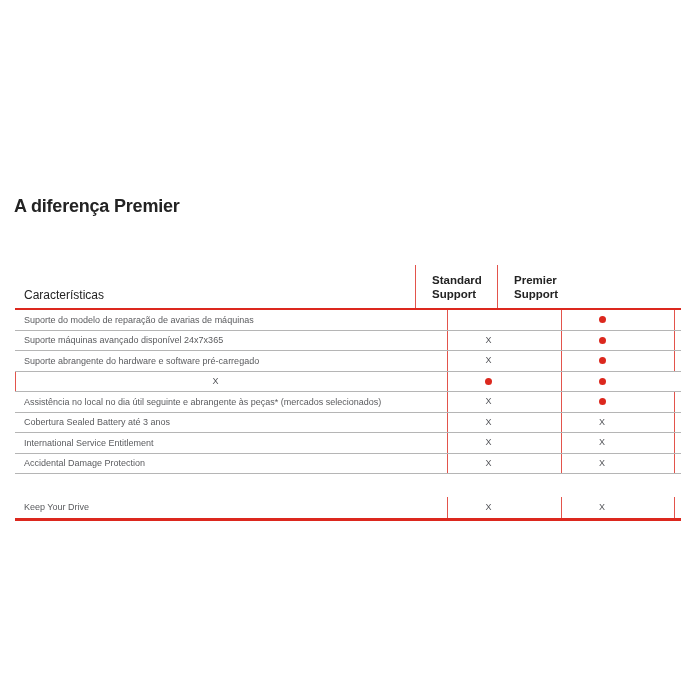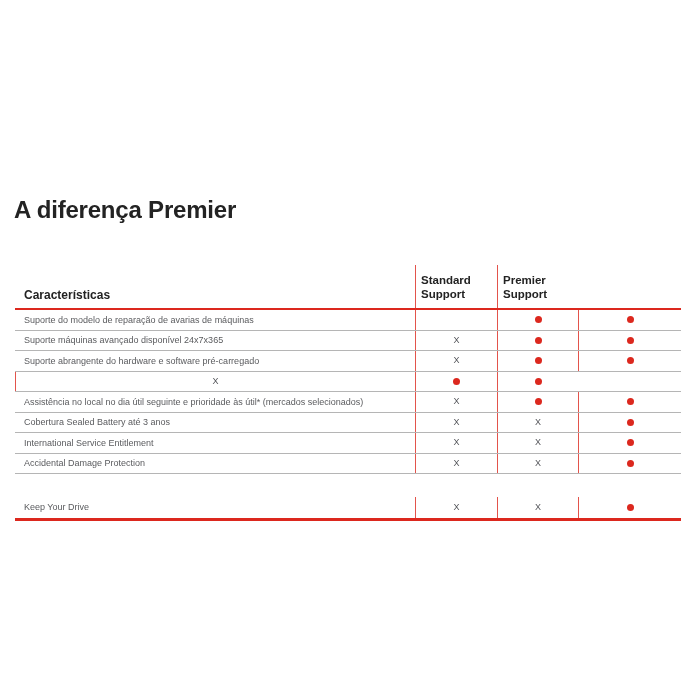--- a/index.html
+++ b/index.html
@@ -7,21 +7,21 @@
     body {
       width: 700px; height: 700px;
       position: relative;
       font-family: "Liberation Sans", sans-serif;
       color: #232323;
       overflow: hidden;
     }
     .page-title {
       position: absolute;
       left: 14px; top: 196px;
-      font-size: 24px;
+      font-size: 18px;
       font-weight: 700;
       letter-spacing: -0.2px;
       color: #232323;
     }
     .cmp-table {
       position: absolute;
       left: 15px; top: 265px;
       width: 666px;
     }
     .grid {
@@ -31,41 +31,42 @@
     }
     .thead { height: 43px; }
     .thead .cell {
       display: flex;
       flex-direction: column;
       justify-content: flex-end;
       padding-bottom: 6px;
     }
     .feature-head {
       font-size: 12px;
-      font-weight: 700;
+      font-weight: 400;
       padding-left: 9px;
       color: #232323;
     }
     .col-head {
       font-size: 11.5px;
       font-weight: 700;
       line-height: 1.2;
-      padding-left: 5px;
+      padding-left: 16px;
       color: #232323;
     }
     .vline { border-left: 1px solid rgba(220, 40, 30, 0.8); }
     .red-rule {
       height: 2px;
       background: #DC281E;
       width: 666px;
     }
     .red-rule.bottom { height: 3px; }
     .trow {
       height: 20.5px;
       border-bottom: 1px solid #b5b5b5;
+      gap: 32px;
     }
     #tbody .trow:last-child { border-bottom: none; margin-top: 23px; }
     .trow .feature {
       display: flex;
       align-items: center;
       padding-left: 9px;
       font-size: 9px;
       color: #5a5b5e;
       white-space: nowrap;
       overflow: hidden;
@@ -139,21 +140,21 @@
           <span class="xmark">X</span>
         </div>
         <div class="cell val vline">
           <span class="dot"></span>
         </div>
         <div class="cell val vline">
           <span class="dot"></span>
         </div>
       </div>
       <div class="trow grid">
-        <div class="cell feature">Assistência no local no dia útil seguinte e prioridade às útil* (mercados selecionados)</div>
+        <div class="cell feature">Assistência no local no dia útil seguinte e abrangente às peças* (mercados selecionados)</div>
         <div class="cell val vline">
           <span class="xmark">X</span>
         </div>
         <div class="cell val vline">
           <span class="dot"></span>
         </div>
         <div class="cell val vline">
           <span class="dot"></span>
         </div>
       </div>

